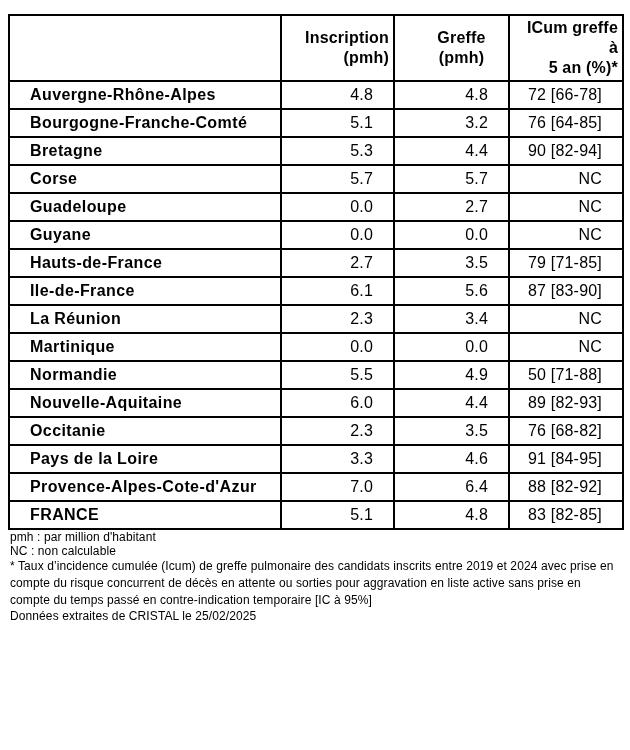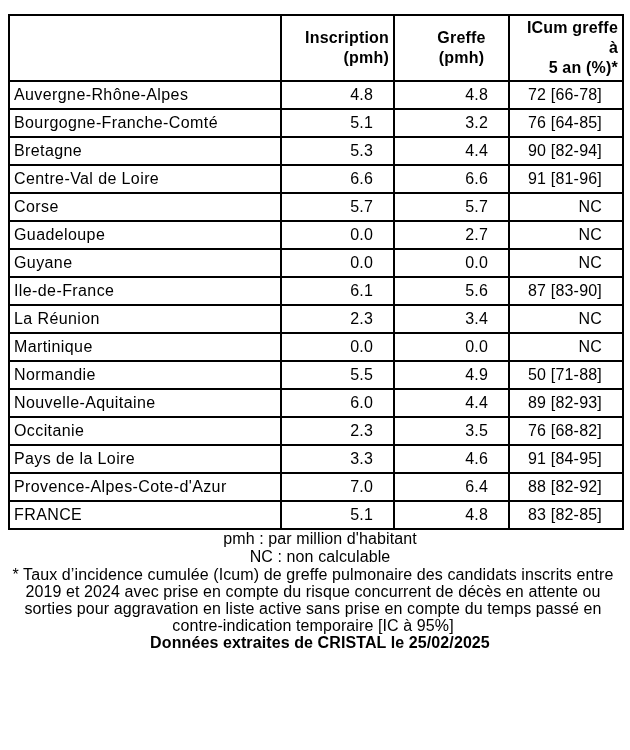--- a/index.html
+++ b/index.html
@@ -49,45 +49,44 @@
     padding: 2px 4px;
     letter-spacing: 0.2px;
   }
   .data-table thead th.h-region { text-align: left; }
   .data-table thead th.h-inscription,
   .data-table thead th.h-icum { text-align: right; }
   .data-table thead th.h-greffe { text-align: center; padding-left: 24px; }
 
   .data-table tbody th.region {
     text-align: left;
-    font-weight: normal;
-    padding: 0 2px 0 4px;
+    font-weight: bold;
+    padding: 0 2px 0 20px;
     letter-spacing: 0.4px;
     white-space: nowrap;
   }
   .data-table tbody td.num {
     text-align: right;
     font-weight: normal;
     padding: 0 20px 0 2px;
     letter-spacing: 0.2px;
     white-space: nowrap;
   }
 
   
   .footer {
     margin-left: 10px;
-    font-size: 16px;
+    font-size: 12px;
     letter-spacing: 0.1px;
-    text-align: center;
   }
   .footer p { margin: 0; }
   .f-pmh    { margin-top: 26px; }
   .f-nc     { margin-top: 19px; }
   .f-note   { margin-top: 9px; width: 606px; line-height: 17px; }
-  .f-source { margin-top: 11px; font-weight: bold; }
+  .f-source { margin-top: 11px; }
 </style>
 </head>
 <body>
 
 <div class="page">
 
   <table class="data-table">
     <colgroup>
       <col class="c-region">
         <col class="c-inscription">
@@ -117,42 +116,42 @@
         <td class="num">3.2</td>
         <td class="num">76 [64-85]</td>
       </tr>
       <tr>
         <th class="region">Bretagne</th>
         <td class="num">5.3</td>
         <td class="num">4.4</td>
         <td class="num">90 [82-94]</td>
       </tr>
       <tr>
-        <th class="region">Centre-Val de Loire</th>
-        <td class="num">6.6</td>
-        <td class="num">6.6</td>
-        <td class="num">91 [81-96]</td>
-      </tr>
-      <tr>
         <th class="region">Corse</th>
         <td class="num">5.7</td>
         <td class="num">5.7</td>
         <td class="num">NC</td>
       </tr>
       <tr>
         <th class="region">Guadeloupe</th>
         <td class="num">0.0</td>
         <td class="num">2.7</td>
         <td class="num">NC</td>
       </tr>
       <tr>
         <th class="region">Guyane</th>
         <td class="num">0.0</td>
         <td class="num">0.0</td>
         <td class="num">NC</td>
+      </tr>
+      <tr>
+        <th class="region">Hauts-de-France</th>
+        <td class="num">2.7</td>
+        <td class="num">3.5</td>
+        <td class="num">79 [71-85]</td>
       </tr>
       <tr>
         <th class="region">Ile-de-France</th>
         <td class="num">6.1</td>
         <td class="num">5.6</td>
         <td class="num">87 [83-90]</td>
       </tr>
       <tr>
         <th class="region">La Réunion</th>
         <td class="num">2.3</td>

